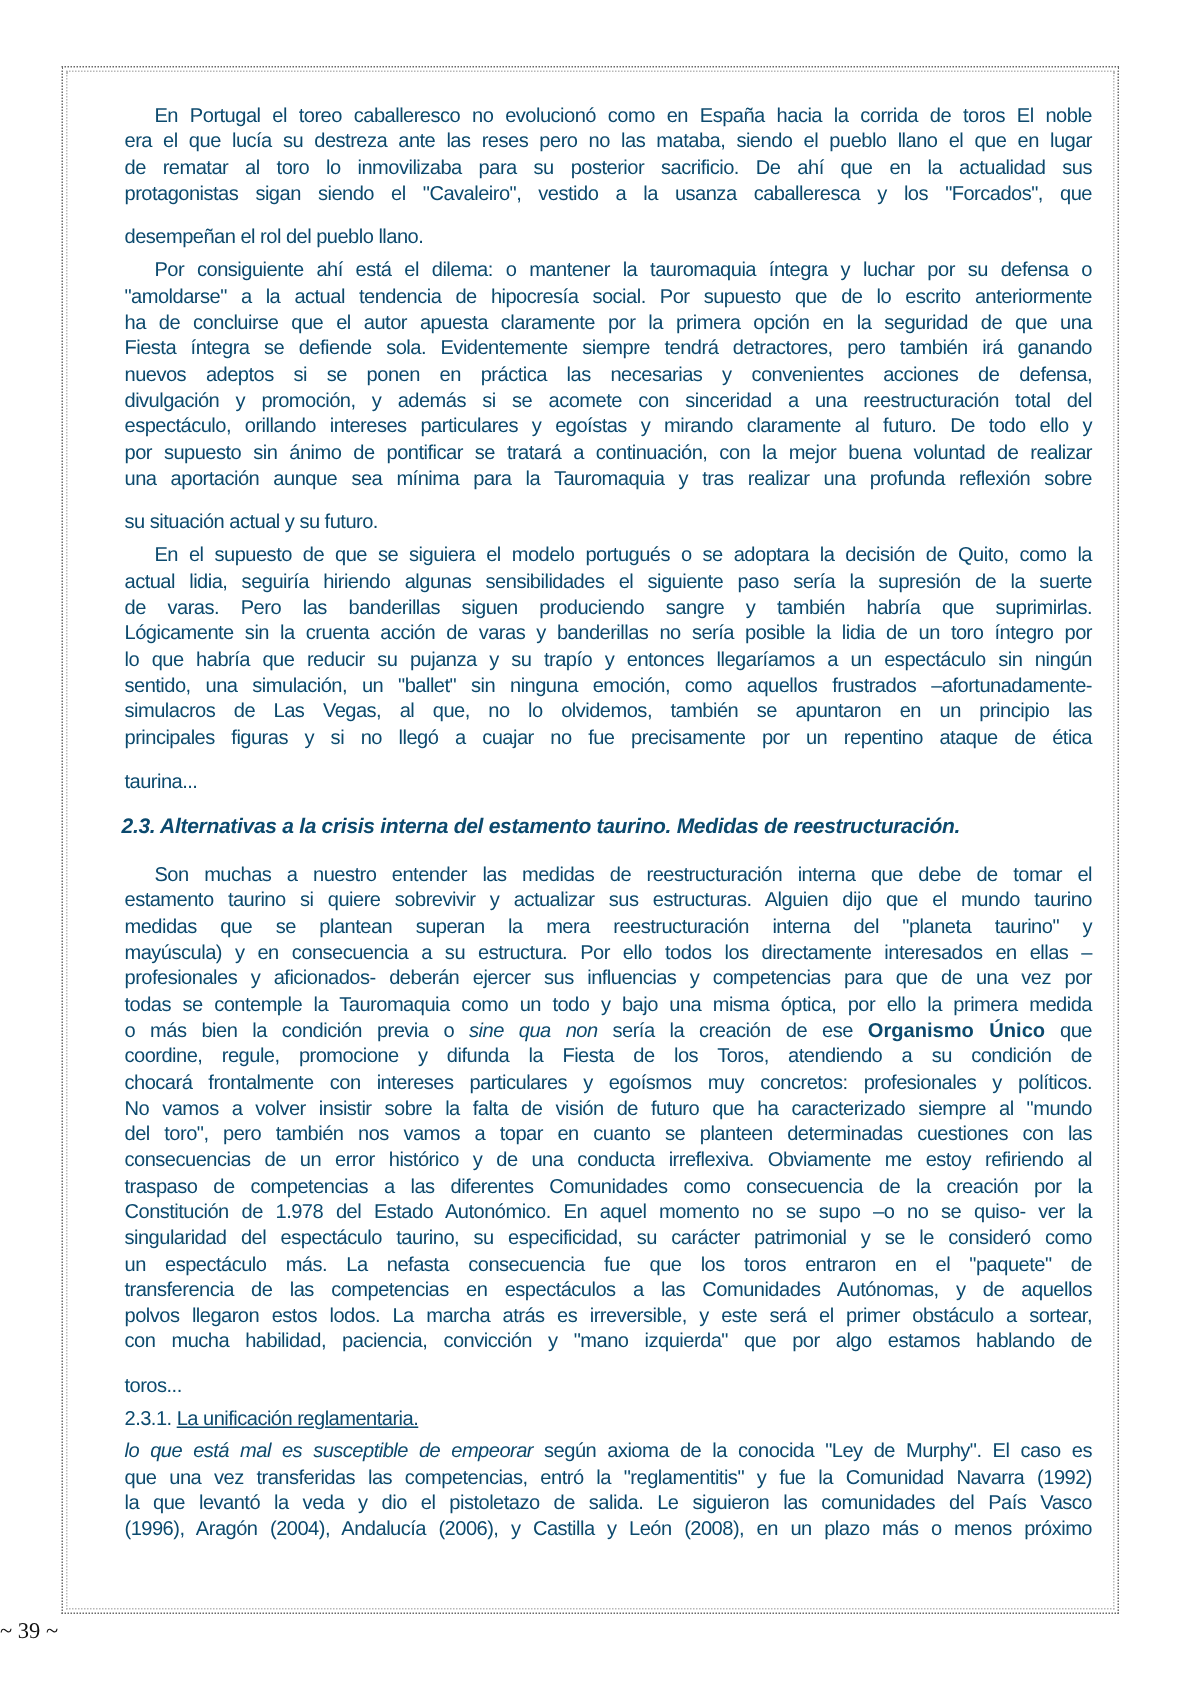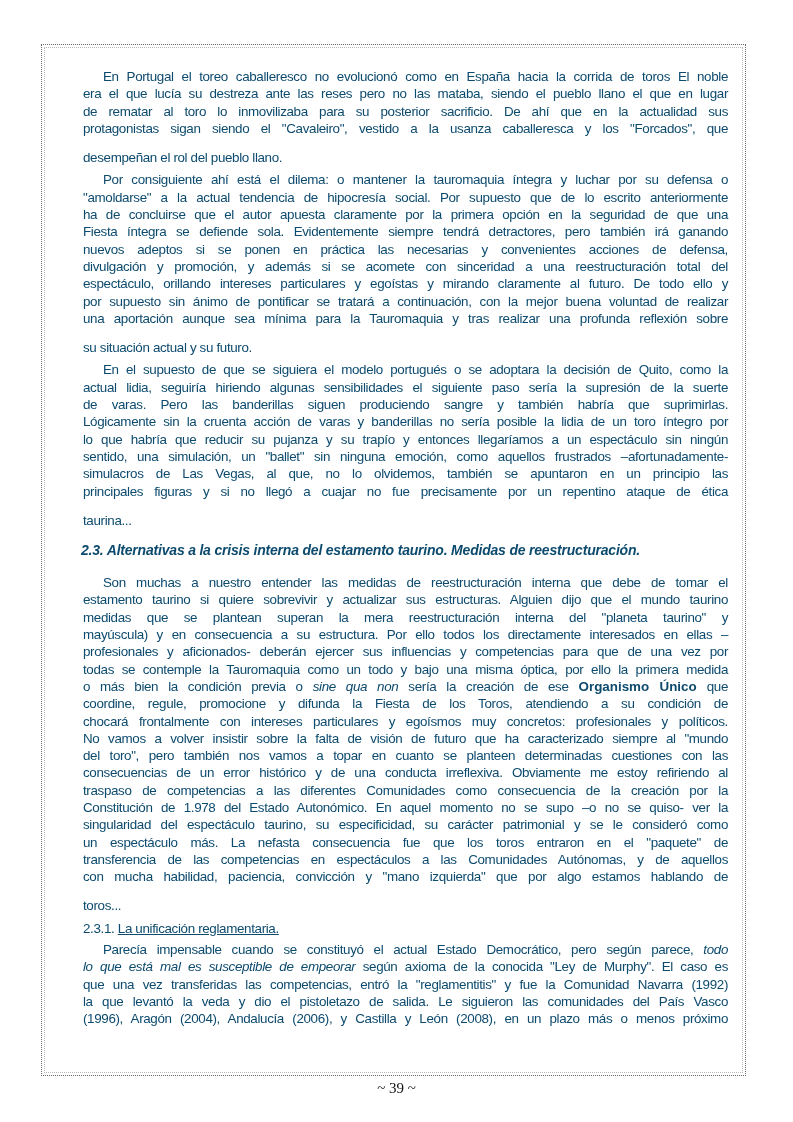--- a/index.html
+++ b/index.html
@@ -21,21 +21,21 @@
   .para .ln { display: block; text-align: justify; text-align-last: justify; white-space: nowrap; overflow: visible; }
   .para .ln.last { text-align-last: left; margin-top: 12px; }
   .para .ln.first { padding-left: 20px; }
   .heading {
     margin: 12px 0 15px 18px; font-weight: bold; font-style: italic; font-size: 14px;
     letter-spacing: -0.2px; line-height: 18px;
   }
   .subheading { margin: 4px 0 4px 20px; line-height: 17.3px; }
   .subheading .u { text-decoration: underline; }
   .page-number {
-    position: absolute; left: 0; width: 793px; top: 1080px; text-align: center;
+    position: absolute; left: 0; width: 793px; top: 1080px; text-align: left;
     font-family: "Liberation Serif", serif; font-size: 15px; color: #111;
   }
   b { font-weight: bold; letter-spacing: 0; }
   i { font-style: italic; }
 </style>
 </head>
 <body>
 
 <div class="page-border"></div>
 
@@ -87,31 +87,31 @@
     <span class="ln">coordine, regule, promocione y difunda la Fiesta de los Toros, atendiendo a su condición de</span>
     <span class="ln">chocará frontalmente con intereses particulares y egoísmos muy concretos: profesionales y políticos.</span>
     <span class="ln">No vamos a volver insistir sobre la falta de visión de futuro que ha caracterizado siempre al "mundo</span>
     <span class="ln">del toro", pero también nos vamos a topar en cuanto se planteen determinadas cuestiones con las</span>
     <span class="ln">consecuencias de un error histórico y de una conducta irreflexiva. Obviamente me estoy refiriendo al</span>
     <span class="ln">traspaso de competencias a las diferentes Comunidades como consecuencia de la creación por la</span>
     <span class="ln">Constitución de 1.978 del Estado Autonómico. En aquel momento no se supo –o no se quiso- ver la</span>
     <span class="ln">singularidad del espectáculo taurino, su especificidad, su carácter patrimonial y se le consideró como</span>
     <span class="ln">un espectáculo más. La nefasta consecuencia fue que los toros entraron en el "paquete" de</span>
     <span class="ln">transferencia de las competencias en espectáculos a las Comunidades Autónomas, y de aquellos</span>
+    <span class="ln">polvos llegaron estos lodos. La marcha atrás es irreversible, y este será el primer obstáculo a sortear,</span>
     <span class="ln">con mucha habilidad, paciencia, convicción y "mano izquierda" que por algo estamos hablando de</span>
     <span class="ln last">toros...</span>
   </div>
 
   <div class="subheading">
     <span>2.3.1.</span>
     <span class="u">La unificación reglamentaria.</span>
   </div>
 
   <div class="para">
-    <span class="ln first"><span>Parecía impensable cuando se constituyó el actual Estado Democrático, pero según parece, </span><i>todo</i></span>
     <span class="ln"><i>lo que está mal es susceptible de empeorar</i><span> según axioma de la conocida "Ley de Murphy". El caso es</span></span>
     <span class="ln">que una vez transferidas las competencias, entró la "reglamentitis" y fue la Comunidad Navarra (1992)</span>
     <span class="ln">la que levantó la veda y dio el pistoletazo de salida. Le siguieron las comunidades del País Vasco</span>
     <span class="ln">(1996), Aragón (2004), Andalucía (2006), y Castilla y León (2008), en un plazo más o menos próximo</span>
   </div>
 
 </div>
 
 <div class="page-number">~ 39 ~</div>
 

